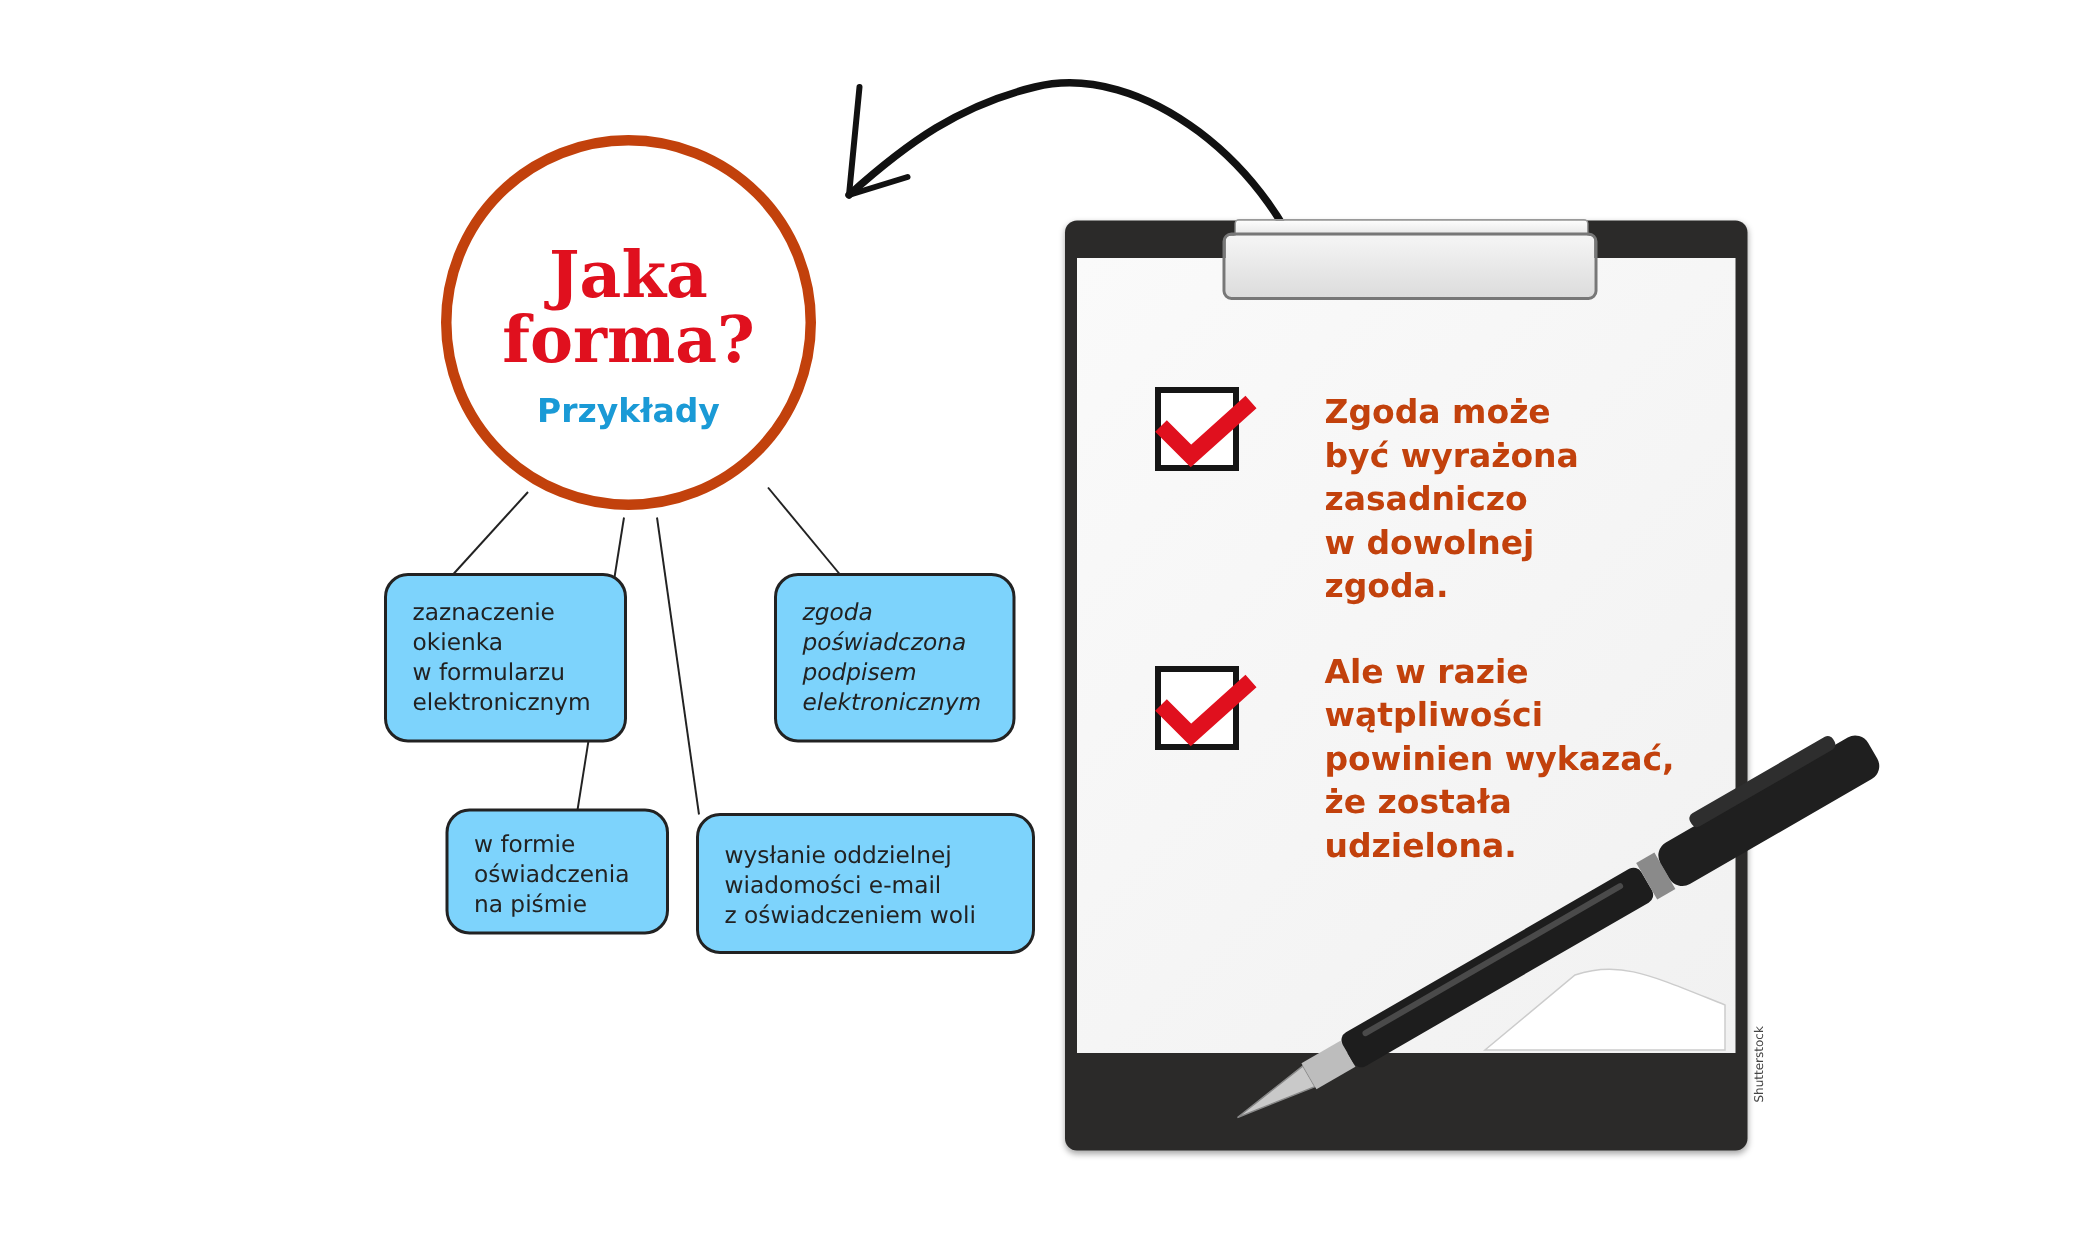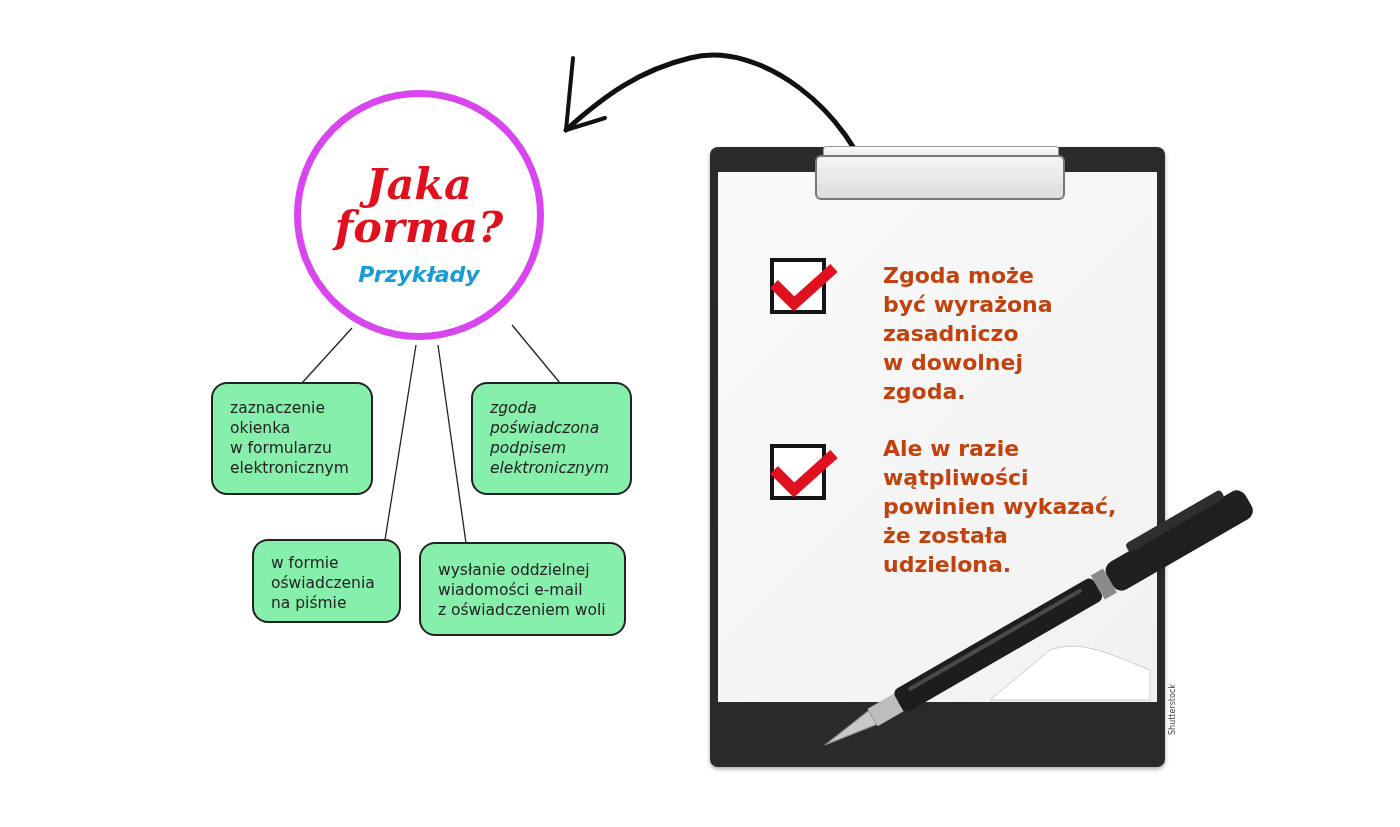--- a/index.html
+++ b/index.html
@@ -1,27 +1,27 @@
 <!DOCTYPE html>
 <html><head>
 <meta charset="utf-8">
 <style>
   html, body { margin:0; padding:0; }
   body { width:1400px; height:827px; background:#ffffff; position:relative; overflow:hidden;
          font-family: "DejaVu Sans", sans-serif; }
   svg.lines { position:absolute; left:0; top:0; }
-  .circle { position:absolute; left:294px; top:90px; width:250px; height:250px; border:7px solid #d946ef;
-            border-radius:50%; background:#fff; box-sizing:border-box;font-style:italic; }
+  .circle { position:absolute; left:294px; top:90px; width:250px; height:250px; border:7px solid #c2410c;
+            border-radius:50%; background:#fff; box-sizing:border-box; }
   .title { position:absolute; left:0; width:100%; text-align:center; color:#e0101e;
            font-family: "DejaVu Serif", serif; font-weight:bold; font-size:43px; line-height:44px; }
   .t1 { top:65px; } .t2 { top:108px; }
   .subtitle { position:absolute; top:165px; left:0; width:100%; text-align:center; color:#1a9ad6;
               font-weight:bold; font-size:22px; }
-  .box { position:absolute; background:#86efac; border:2px solid #222; border-radius:16px;
-         box-sizing:border-box; font-size:15.5px; line-height:20px; color:#222; padding:14px 16px 0 17px; }
+  .box { position:absolute; background:#7dd3fc; border:2px solid #222; border-radius:16px;
+         box-sizing:border-box; font-size:15.5px; line-height:20px; color:#222; padding:14px 16px 0 17px;margin-left:45px; }
   .box div { white-space:nowrap; }
   .board { position:absolute; left:710px; top:147px; width:455px; height:620px; background:#2b2a29;
            border-radius:8px; box-shadow: 0 2px 4px rgba(0,0,0,.35); }
   .paper { position:absolute; left:718px; top:172px; width:439px; height:530px;
            background: linear-gradient(135deg,#fafafa,#f1f1f1); }
   .clip { position:absolute; left:815px; top:155px; width:250px; height:45px; border:2px solid #777;
           border-radius:6px; background:linear-gradient(#f5f5f5,#dcdcdc); box-sizing:border-box; }
   .clip-top { position:absolute; left:823px; top:146px; width:234px; height:20px;
               background:linear-gradient(#fdfdfd,#cfcfcf); border:1px solid #999; border-radius:3px; }
   .check { position:absolute; width:56px; height:56px; border:4px solid #151515; box-sizing:border-box; background:#fff; }
@@ -62,21 +62,21 @@
   <div>podpisem</div>
   <div>elektronicznym</div>
 </div>
 
 <div class="box" style="left:252px;top:539px;width:149px;height:84px;padding-top:12px;">
   <div>w formie</div>
   <div>oświadczenia</div>
   <div>na piśmie</div>
 </div>
 
-<div class="box" style="left:419px;top:542px;width:207px;height:94px;padding-top:16px;">
+<div class="box" style="left:419px;top:542px;width:226px;height:94px;padding-top:16px;">
   <div>wysłanie oddzielnej</div>
   <div>wiadomości e-mail</div>
   <div>z oświadczeniem woli</div>
 </div>
 
 <div class="board"></div>
 <div class="paper"></div>
 <div class="clip-top"></div>
 <div class="clip"></div>
 

